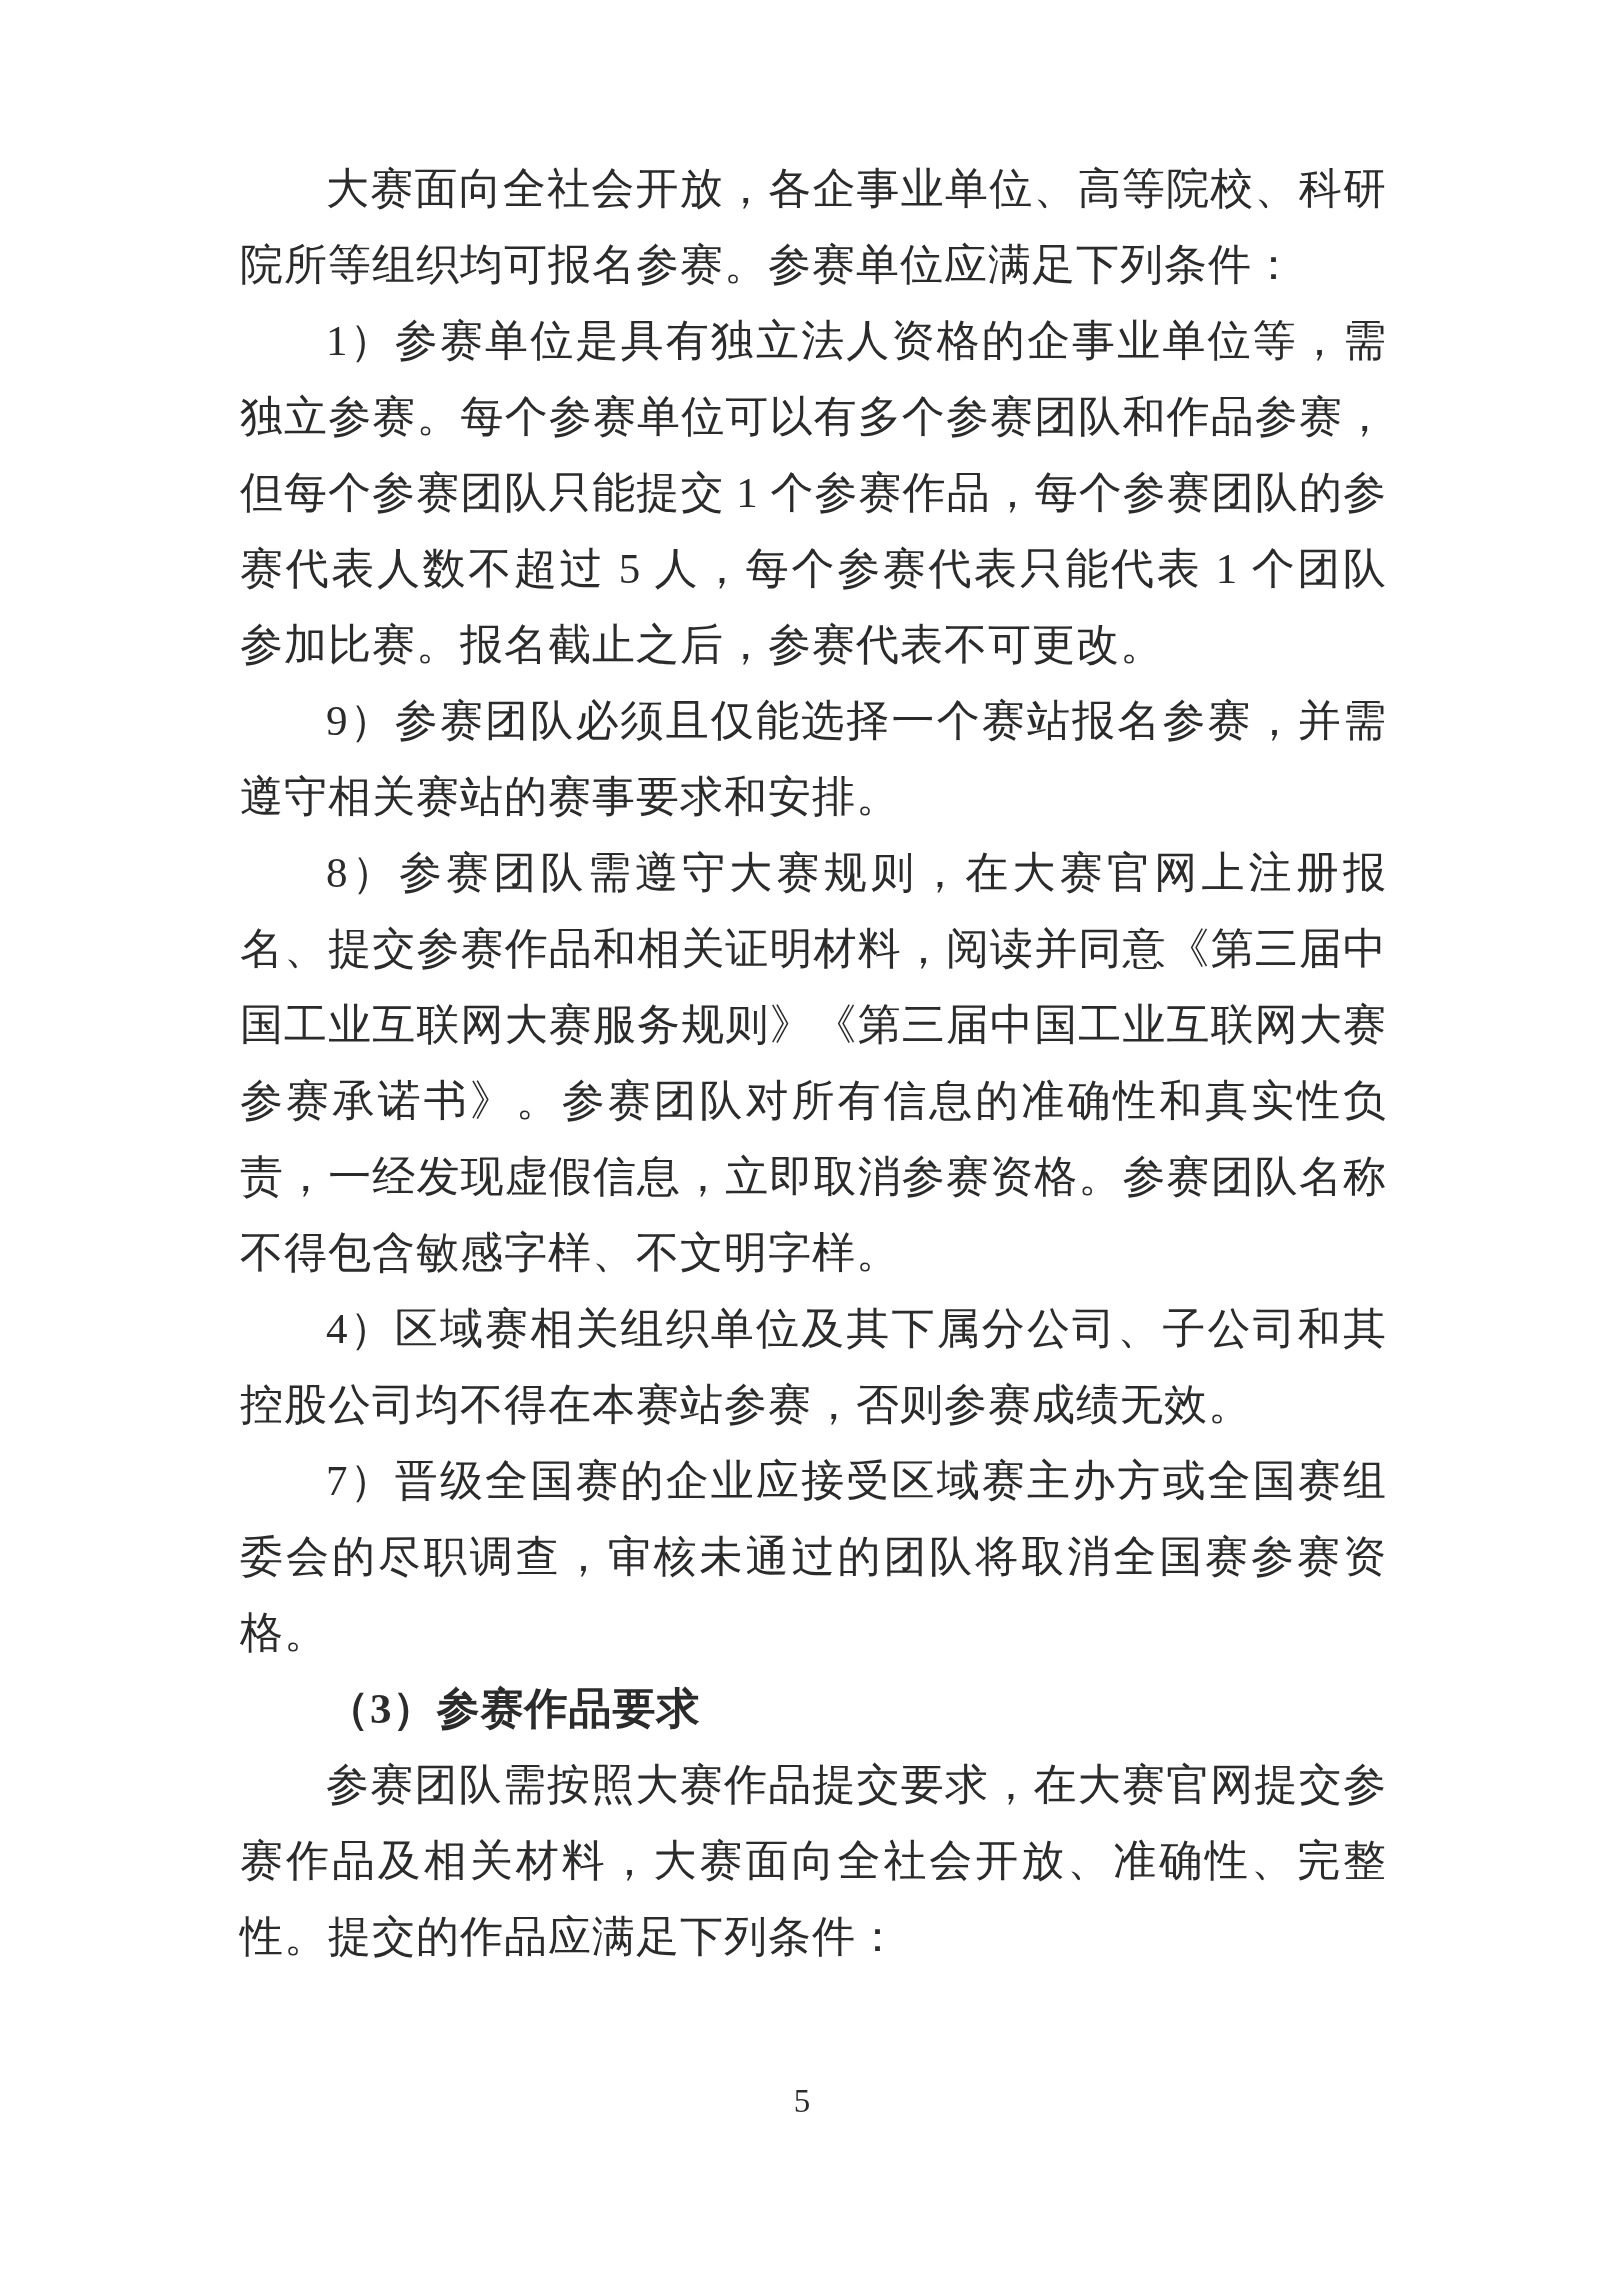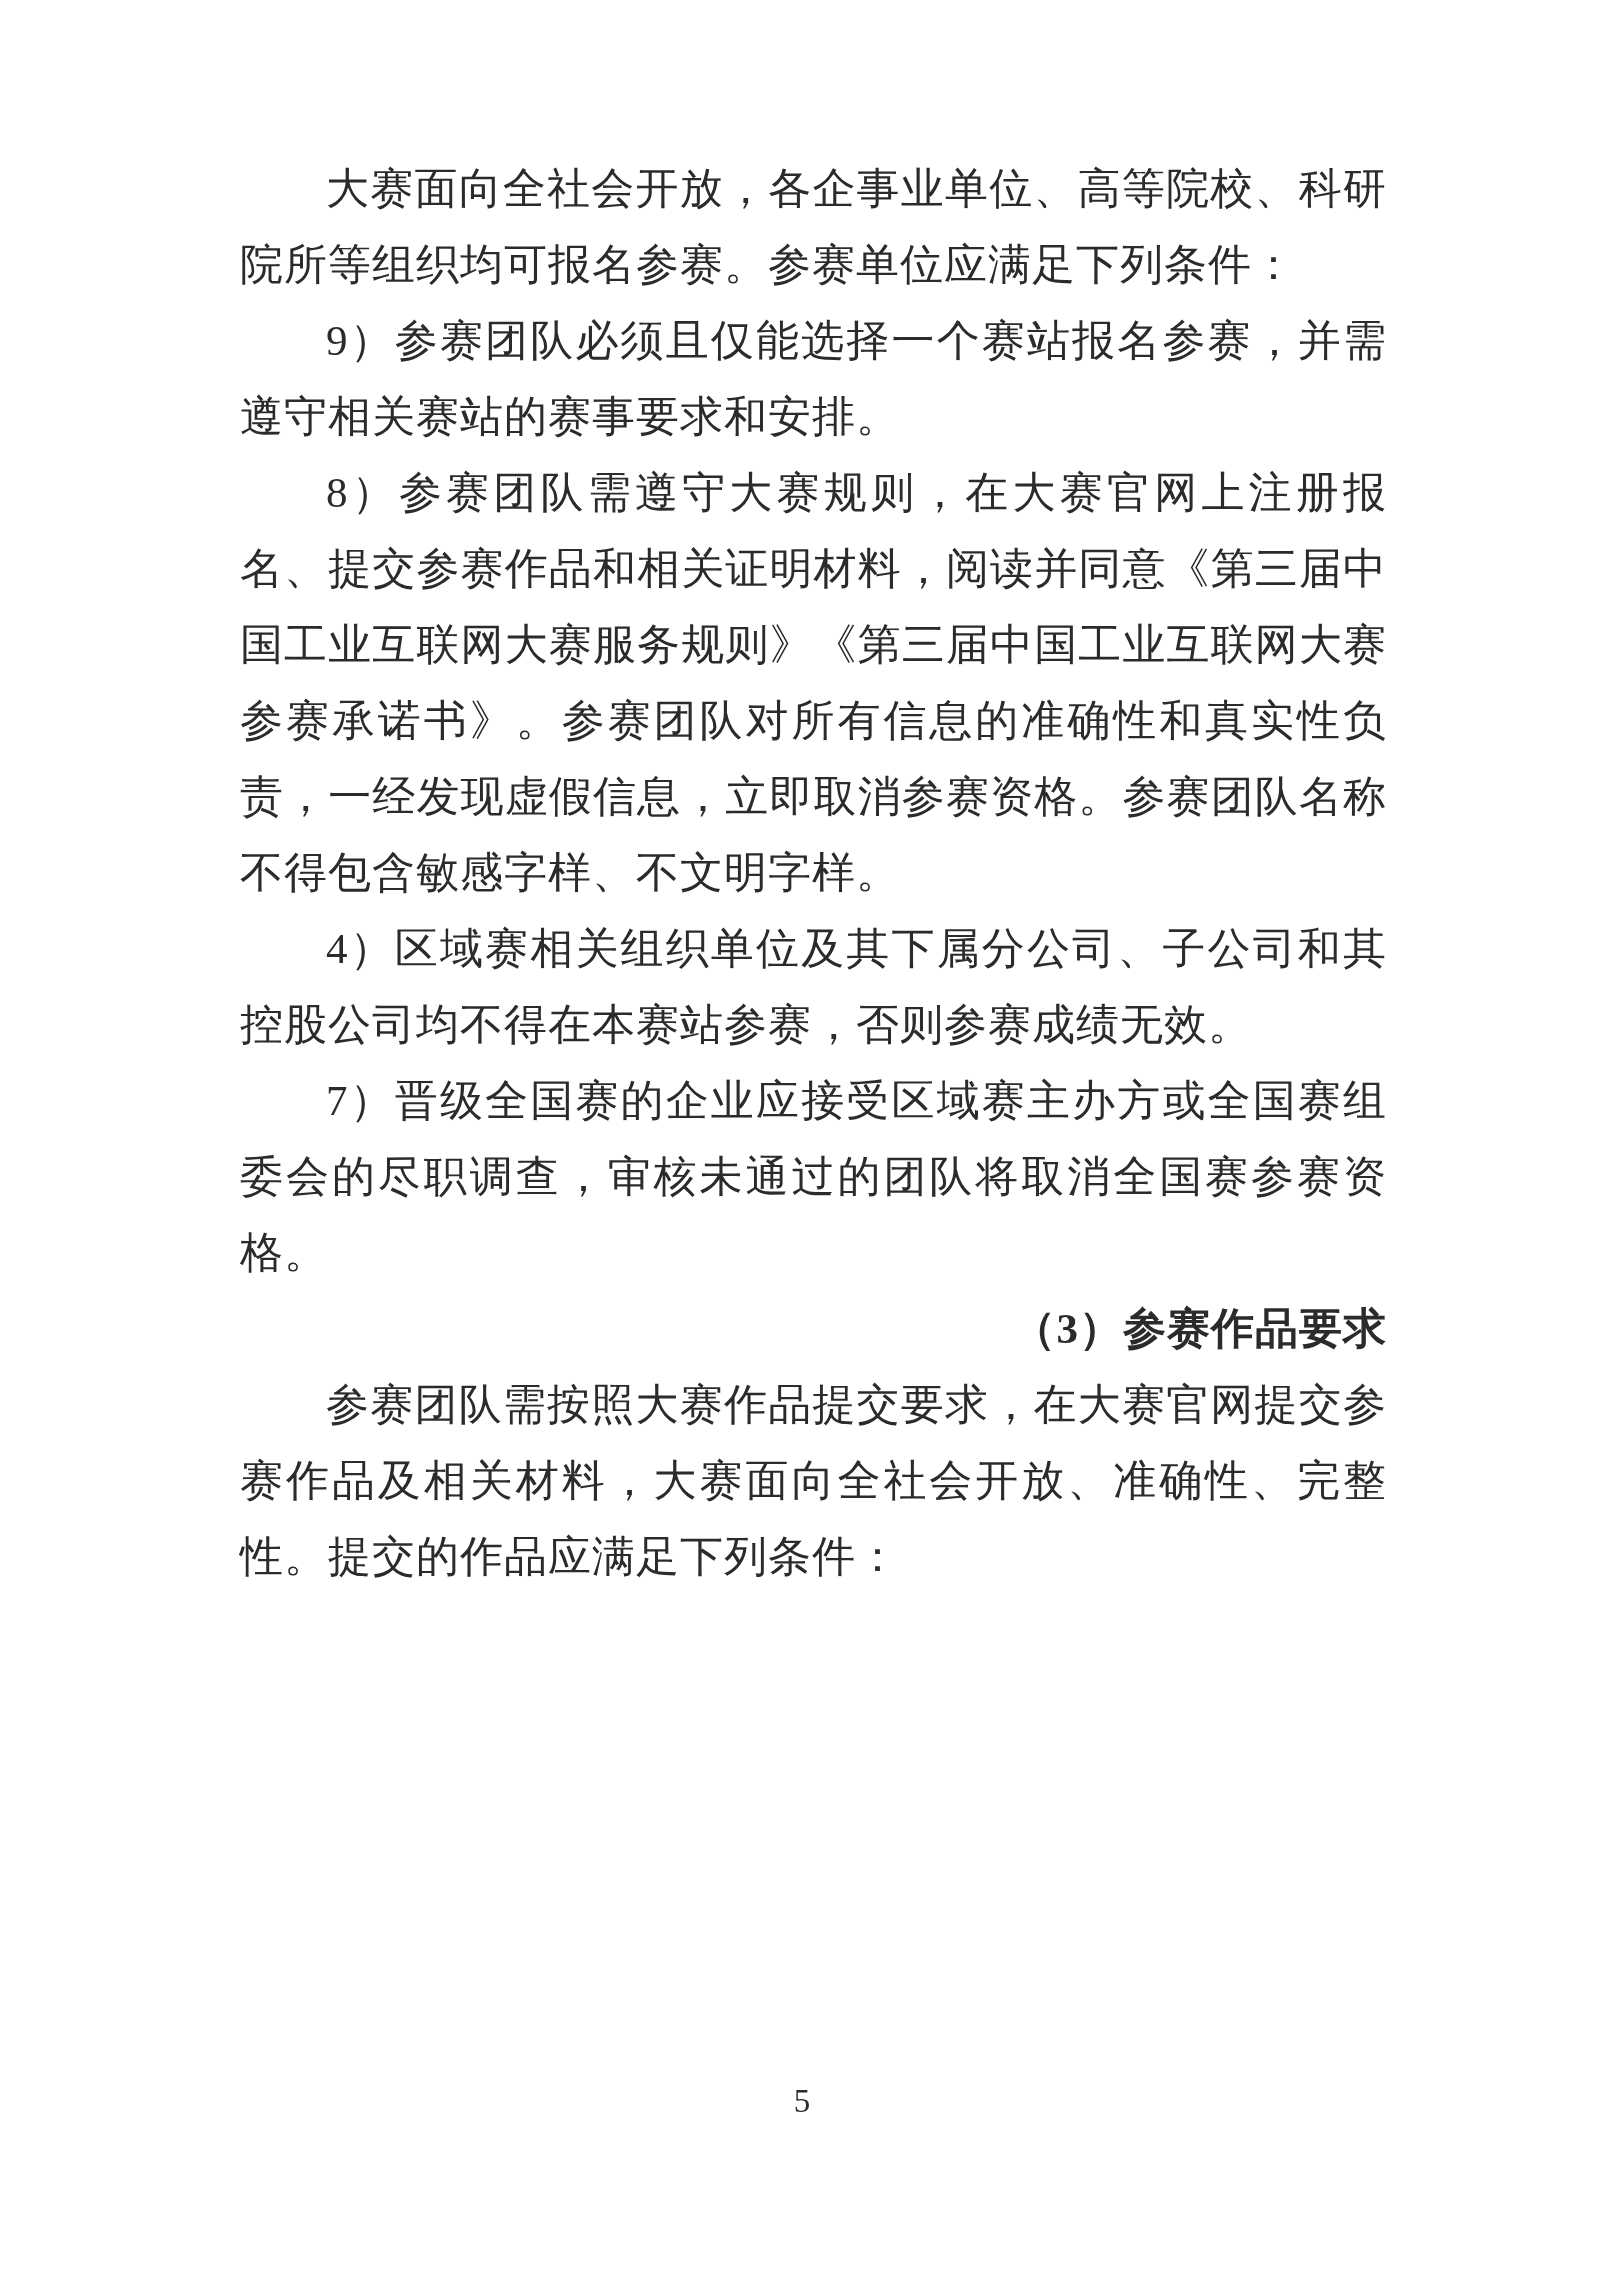--- a/index.html
+++ b/index.html
@@ -26,39 +26,40 @@
     margin: 0;
     font-size: 43px;
     line-height: 76px;
     letter-spacing: 1px;
     text-indent: 2em;
     text-align: justify;
     text-justify: inter-character;
   }
   .text-block p.heading {
     font-weight: bold;
-    text-align: right;
+    text-align: left;
   }
   .page-number {
     position: absolute;
     left: 0;
     right: 0;
     top: 2080px;
     text-align: center;
     font-size: 33px;
     line-height: 43px;
     color: #2b2b2b;
   }
 </style>
 </head>
 <body>
 
 <div class="page">
   <main class="text-block" id="paragraph-container">
       <p class="body">大赛面向全社会开放，各企事业单位、高等院校、科研院所等组织均可报名参赛。参赛单位应满足下列条件：</p>
+      <p class="body">1）参赛单位是具有独立法人资格的企事业单位等，需独立参赛。每个参赛单位可以有多个参赛团队和作品参赛，但每个参赛团队只能提交 1 个参赛作品，每个参赛团队的参赛代表人数不超过 5 人，每个参赛代表只能代表 1 个团队参加比赛。报名截止之后，参赛代表不可更改。</p>
       <p class="body">9）参赛团队必须且仅能选择一个赛站报名参赛，并需遵守相关赛站的赛事要求和安排。</p>
       <p class="body">8）参赛团队需遵守大赛规则，在大赛官网上注册报名、提交参赛作品和相关证明材料，阅读并同意《第三届中国工业互联网大赛服务规则》《第三届中国工业互联网大赛参赛承诺书》。参赛团队对所有信息的准确性和真实性负责，一经发现虚假信息，立即取消参赛资格。参赛团队名称不得包含敏感字样、不文明字样。</p>
       <p class="body">4）区域赛相关组织单位及其下属分公司、子公司和其控股公司均不得在本赛站参赛，否则参赛成绩无效。</p>
       <p class="body">7）晋级全国赛的企业应接受区域赛主办方或全国赛组委会的尽职调查，审核未通过的团队将取消全国赛参赛资格。</p>
       <p class="heading">（3）参赛作品要求</p>
       <p class="body">参赛团队需按照大赛作品提交要求，在大赛官网提交参赛作品及相关材料，大赛面向全社会开放、准确性、完整性。提交的作品应满足下列条件：</p>
     </main>
   <footer class="page-number">5</footer>
 </div>
 

